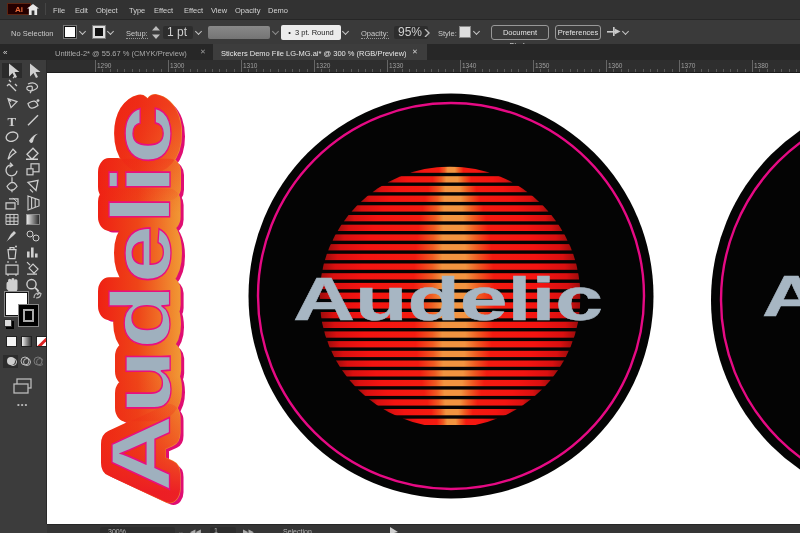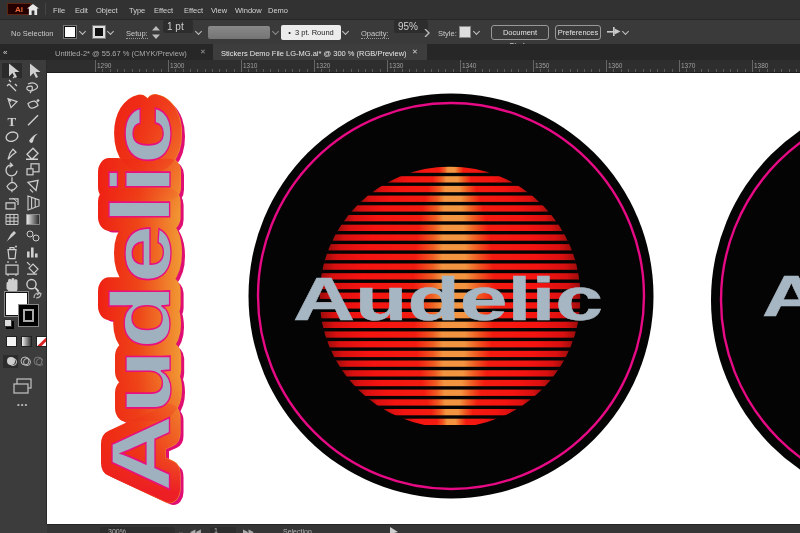--- a/index.html
+++ b/index.html
@@ -6,21 +6,21 @@
 #menubar{position:absolute;left:0;top:0;width:800px;height:19px;background:#323232;color:#d2d2d2;font-size:7.5px}
 #menubar span.m{position:absolute;top:6px}
 #controlbar{position:absolute;left:0;top:19px;width:800px;height:25px;background:#3a3a3a;border-top:1px solid #262626;color:#c9c9c9;font-size:7.5px}
 #tabbar{position:absolute;left:0;top:44px;width:800px;height:16px;background:#272727;color:#a9a9a9;font-size:7.5px}
 #ruler{position:absolute;left:47px;top:60px;width:753px;height:13px;background:#2e2e2e;border-bottom:1px solid #1d1d1d;overflow:hidden}
 #toolbar{position:absolute;left:0;top:60px;width:47px;height:473px;background:#3c3c3c;border-right:1px solid #2a2a2a}
 #statusbar{position:absolute;left:47px;top:524px;width:753px;height:9px;background:#353535;border-top:1px solid #262626;color:#b5b5b5;font-size:7px;overflow:hidden}
 #statusleft{position:absolute;left:0px;top:524px;width:47px;height:9px;background:#3c3c3c}
 .btn{position:absolute;top:5px;height:15px;border:1px solid #989898;border-radius:3px;color:#e2e2e2;font-size:7.5px;text-align:center;line-height:13px}
 .chev{display:inline-block;width:5px;height:5px;border-right:1.5px solid #c3c3c3;border-bottom:1.5px solid #c3c3c3;transform:rotate(45deg)}
-.darkfield{position:absolute;top:0;height:13px;background:#2d2d2d;border-radius:2px;color:#cfcfcf;font-size:10px}
+.darkfield{position:absolute;top:6px;height:13px;background:#2d2d2d;border-radius:2px;color:#cfcfcf;font-size:12px}
 </style></head><body>
 
 <svg class="abs" style="left:0;top:0" width="800" height="533" viewBox="0 0 800 533">
 <defs>
 <linearGradient id="sg" x1="0" y1="0" x2="1" y2="0">
  <stop offset="0" stop-color="#9d0c0c"></stop>
  <stop offset="0.05" stop-color="#d91010"></stop>
  <stop offset="0.16" stop-color="#f41411"></stop>
  <stop offset="0.36" stop-color="#f31b10"></stop>
  <stop offset="0.43" stop-color="#ef5c22"></stop>
@@ -103,21 +103,21 @@
     <svg class="abs" style="left:27px;top:4px" width="12" height="11" viewBox="0 0 13 12">
       <path d="M6.5 0 L13 5 L11 5 L11 12 L8 12 L8 7 L5 7 L5 12 L2 12 L2 5 L0 5 Z" fill="#e8e8e8"></path>
     </svg>
  <span class="m" style="left:53px">File</span>
  <span class="m" style="left:75px">Edit</span>
  <span class="m" style="left:96px">Object</span>
  <span class="m" style="left:129px">Type</span>
  <span class="m" style="left:154px">Effect</span>
  <span class="m" style="left:184px">Effect</span>
  <span class="m" style="left:211px">View</span>
- <span class="m" style="left:235px">Window</span>
+ <span class="m" style="left:235px">Opacity</span>
  <span class="m" style="left:268px">Demo</span>
 </div>
 
 <div id="controlbar">
  <span class="abs" style="left:11px;top:9px">No Selection</span>
  <div class="abs" style="left:64px;top:6px;width:12px;height:12px;background:#fff;border:1px solid #111;box-shadow:0 0 0 1px #777"></div>
  <span class="chev abs" style="left:80px;top:9px"></span>
  <div class="abs" style="left:93px;top:6px;width:12px;height:12px;background:#111;border:2px solid #ddd;box-shadow:inset 0 0 0 2px #111,0 0 0 1px #777"></div>
  <span class="chev abs" style="left:108px;top:9px"></span>
  <span class="abs" style="left:126px;top:9px;border-bottom:1px dotted #999">Setup:</span>

